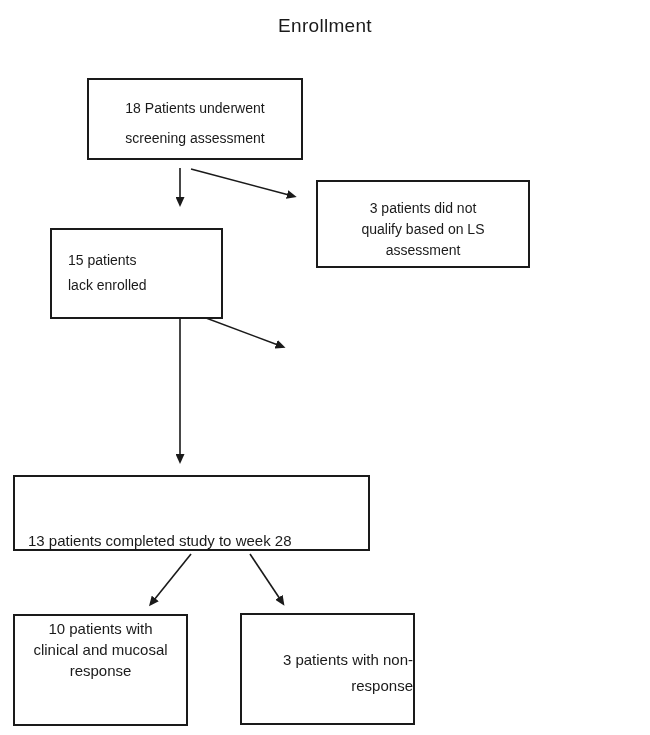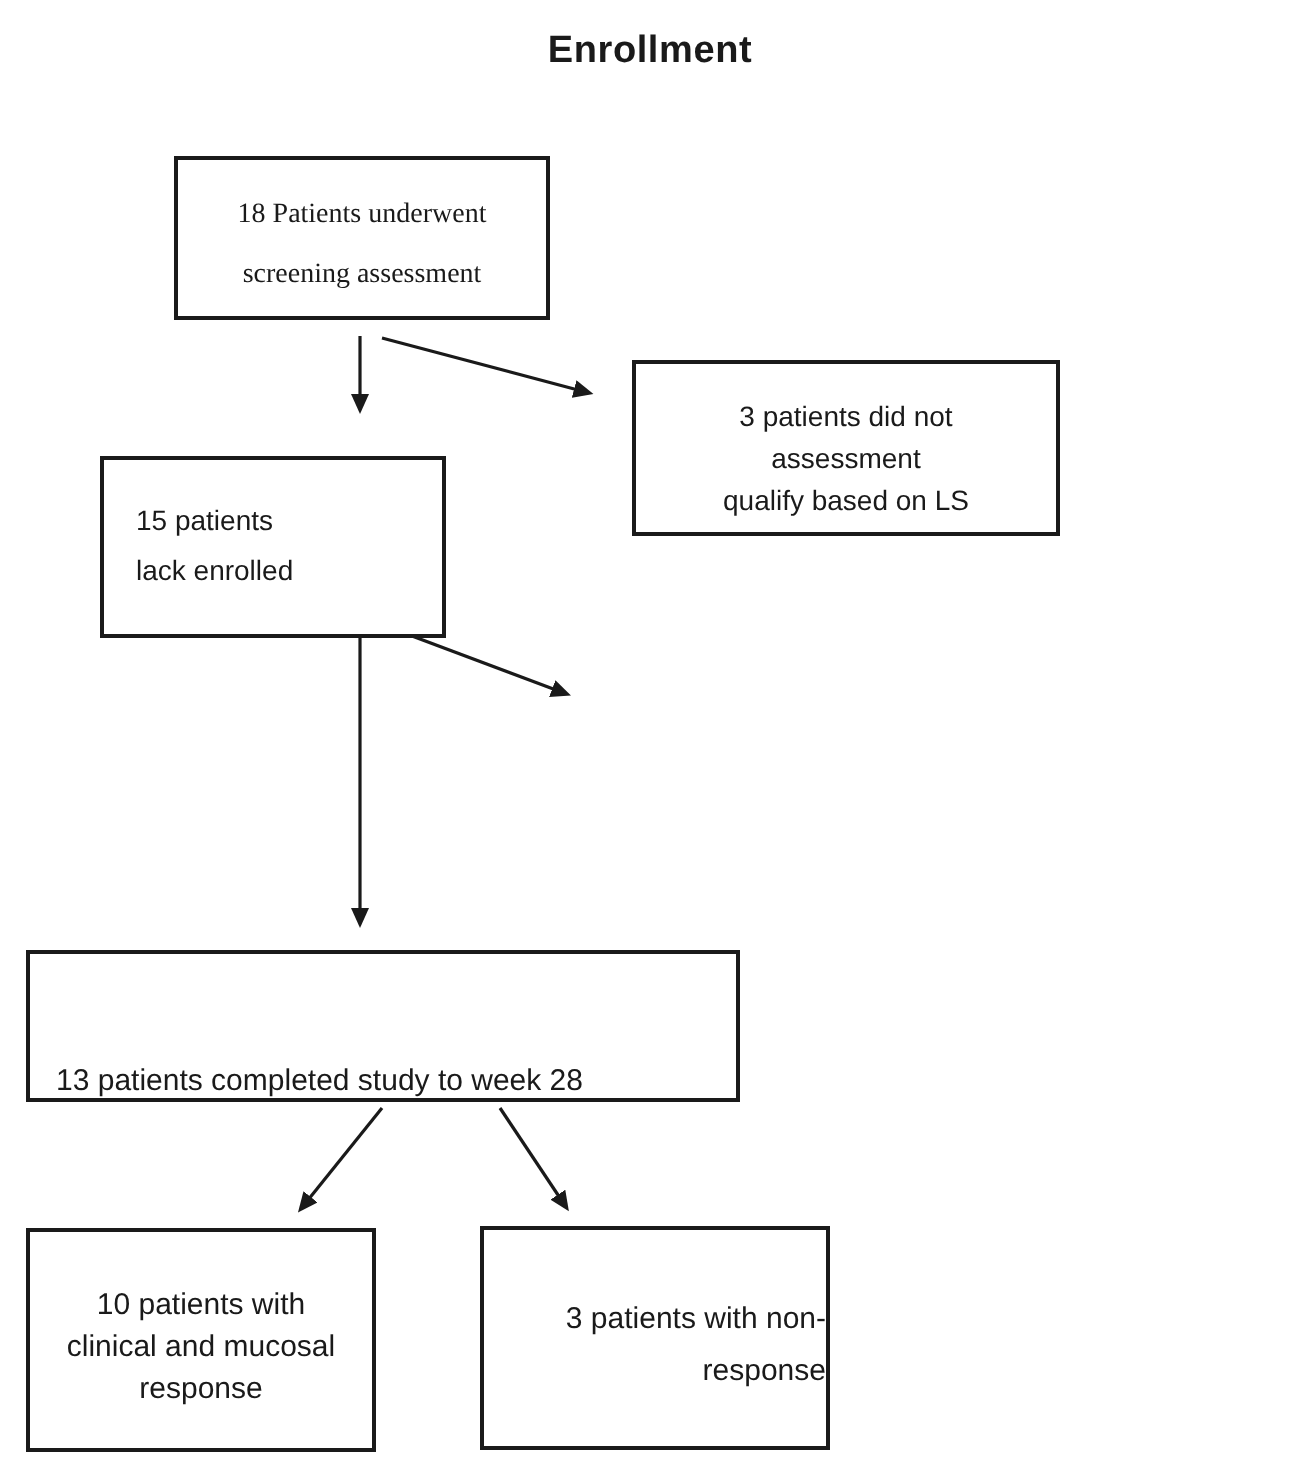--- a/index.html
+++ b/index.html
@@ -20,40 +20,40 @@
     background: var(--background);
     overflow: hidden;
   }
   .title {
     position: absolute;
     left: 0;
     top: 15px;
     width: 100%;
     text-align: center;
     font-size: 19px;
-    font-weight: bold;
+    font-weight: normal;
     letter-spacing: 0.3px;
   }
   .arrows {
     position: absolute;
     left: 0;
     top: 0;
     width: 650px;
     height: 735px;
   }
   .box {
     position: absolute;
     box-sizing: border-box;
     border: 2px solid var(--line);
     background: var(--background);
   }
   #box-screening {
-    left: 87px; top: 78px; width: 188px; height: 82px;
+    left: 87px; top: 78px; width: 216px; height: 82px;
     text-align: center; padding-top: 13px;
-    line-height: 30px; font-size: 14px; font-family: Liberation Serif, serif;
+    line-height: 30px; font-size: 14px;
   }
   #box-enrolled {
     left: 50px; top: 228px; width: 173px; height: 91px;
     padding: 18px 0 0 16px;
     line-height: 25px; font-size: 14px;
   }
   #box-not-qualified {
     left: 316px; top: 180px; width: 214px; height: 88px;
     text-align: center; padding-top: 16px;
     line-height: 21px; font-size: 14px;
@@ -68,21 +68,21 @@
     margin-top: 14px; padding-left: 15px;
     font-size: 13px; line-height: 21px;
   }
   #box-completed {
     left: 13px; top: 475px; width: 357px; height: 76px;
     display: flex; align-items: flex-end;
     padding-left: 13px; font-size: 15px;
   }
   #box-responders {
     left: 13px; top: 614px; width: 175px; height: 112px;
-    text-align: center; padding-top: 26px;
+    text-align: center; padding-top: 2px;
     line-height: 21px; font-size: 15px;
   }
   #box-nonresponders {
     left: 240px; top: 613px; width: 175px; height: 112px;
     text-align: right; padding-top: 32px;
     line-height: 26px; font-size: 15px;
   }
 </style>
 </head>
 <body>
@@ -112,22 +112,22 @@
     <div>screening assessment</div>
   </div>
 
   <div class="box" id="box-enrolled">
     <div>15 patients</div>
     <div>lack enrolled</div>
   </div>
 
   <div class="box" id="box-not-qualified">
     <div>3 patients did not</div>
+    <div>qualify based on LS</div>
     <div>assessment</div>
-    <div>qualify based on LS</div>
   </div>
 
 
   <div class="box" id="box-completed">
     <div>13 patients completed study to week 28</div>
   </div>
 
   <div class="box" id="box-responders">
     <div>10 patients with</div>
     <div>clinical and mucosal</div>

